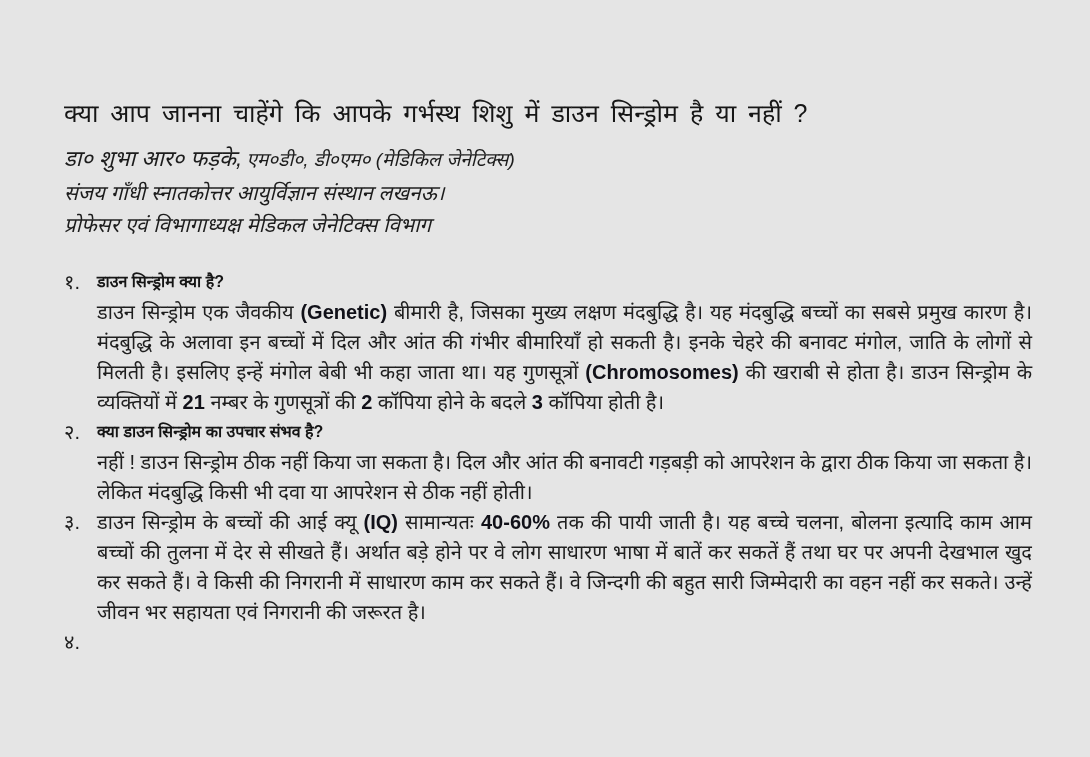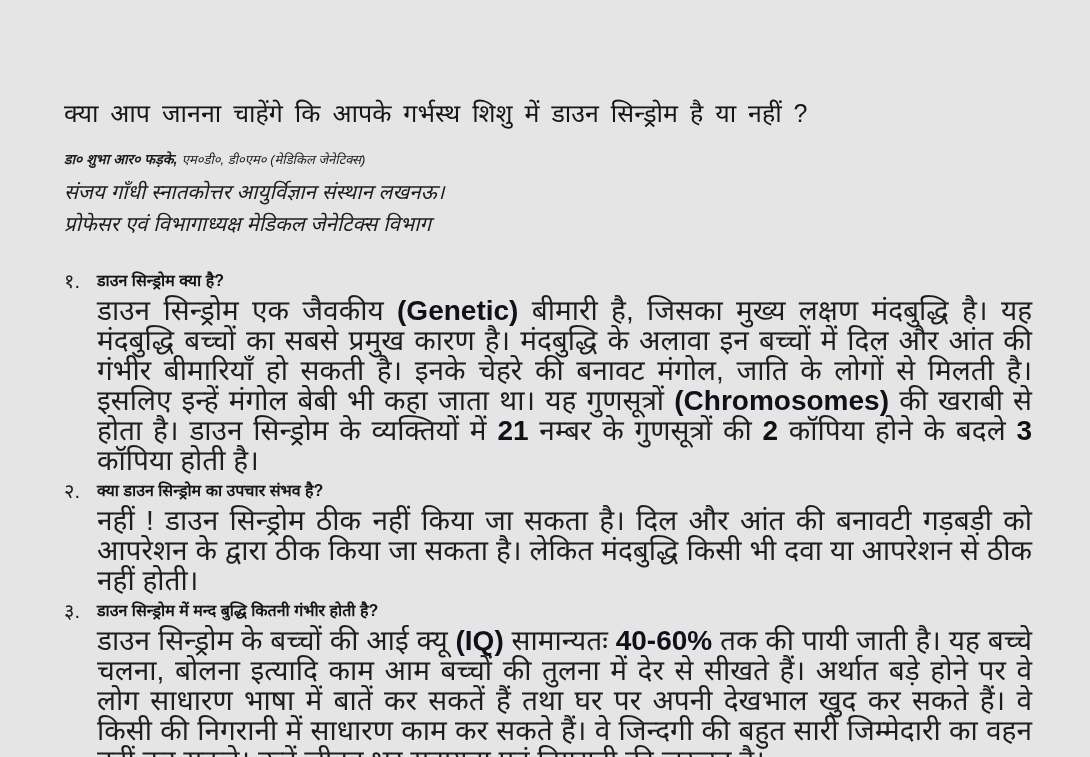--- a/index.html
+++ b/index.html
@@ -29,25 +29,25 @@
   .author-block {
     margin: 0 0 26px 0;
   }
   .author-block p {
     margin: 0;
     font-style: italic;
     line-height: 32px;
     color: #1c1c1c;
   }
   .author-name {
-    font-size: 14px;
-    font-weight: 700;
+    font-size: 22px;
+    font-weight: 400;
   }
   .author-cred {
-    font-size: 13px;
+    font-size: 19px;
     font-weight: 500;
   }
   .author-line {
     font-size: 20.5px;
     font-weight: 500;
   }
   .faq {
     margin: 0;
     padding: 0;
     list-style: none;
@@ -66,21 +66,21 @@
     flex: 1;
     min-width: 0;
   }
   .faq-question {
     font-size: 16px;
     font-weight: 700;
     line-height: 30px;
     color: #151515;
   }
   .faq-answer {
-    font-size: 28px;
+    font-size: 20px;
     line-height: 30px;
     text-align: justify;
     color: #1e1e1e;
   }
   .latin-bold {
     font-weight: 700;
     font-family: "Liberation Sans", sans-serif;
     color: #101018;
   }
 </style>
@@ -111,21 +111,20 @@
       <div class="faq-num">२.</div>
       <div class="faq-content">
         <div class="faq-question">क्या डाउन सिन्ड्रोम का उपचार संभव है?</div>
         <div class="faq-answer"><span>नहीं ! डाउन सिन्ड्रोम ठीक नहीं किया जा सकता है। दिल और आंत की बनावटी गड़बड़ी को आपरेशन के द्वारा ठीक किया जा सकता है। लेकित मंदबुद्धि किसी भी दवा या आपरेशन से ठीक नहीं होती।</span></div>
       </div>
     </div>
 
     <div class="faq-row">
       <div class="faq-num">३.</div>
       <div class="faq-content">
-        <div class="faq-question">डाउन सिन्ड्रोम में मन्द बुद्धि कितनी गंभीर होती है?</div>
         <div class="faq-answer"><span>डाउन सिन्ड्रोम के बच्चों की आई क्यू </span><span class="latin-bold">(IQ)</span><span> सामान्यतः </span><span class="latin-bold">40-60%</span><span> तक की पायी जाती है। यह बच्चे चलना, बोलना इत्यादि काम आम बच्चों की तुलना में देर से सीखते हैं। अर्थात बड़े होने पर वे लोग साधारण भाषा में बातें कर सकतें हैं तथा घर पर अपनी देखभाल खुद कर सकते हैं। वे किसी की निगरानी में साधारण काम कर सकते हैं। वे जिन्दगी की बहुत सारी जिम्मेदारी का वहन नहीं कर सकते। उन्हें जीवन भर सहायता एवं निगरानी की जरूरत है।</span></div>
       </div>
     </div>
 
     <div class="faq-row">
       <div class="faq-num">४.</div>
       <div class="faq-content">
       </div>
     </div>
 

